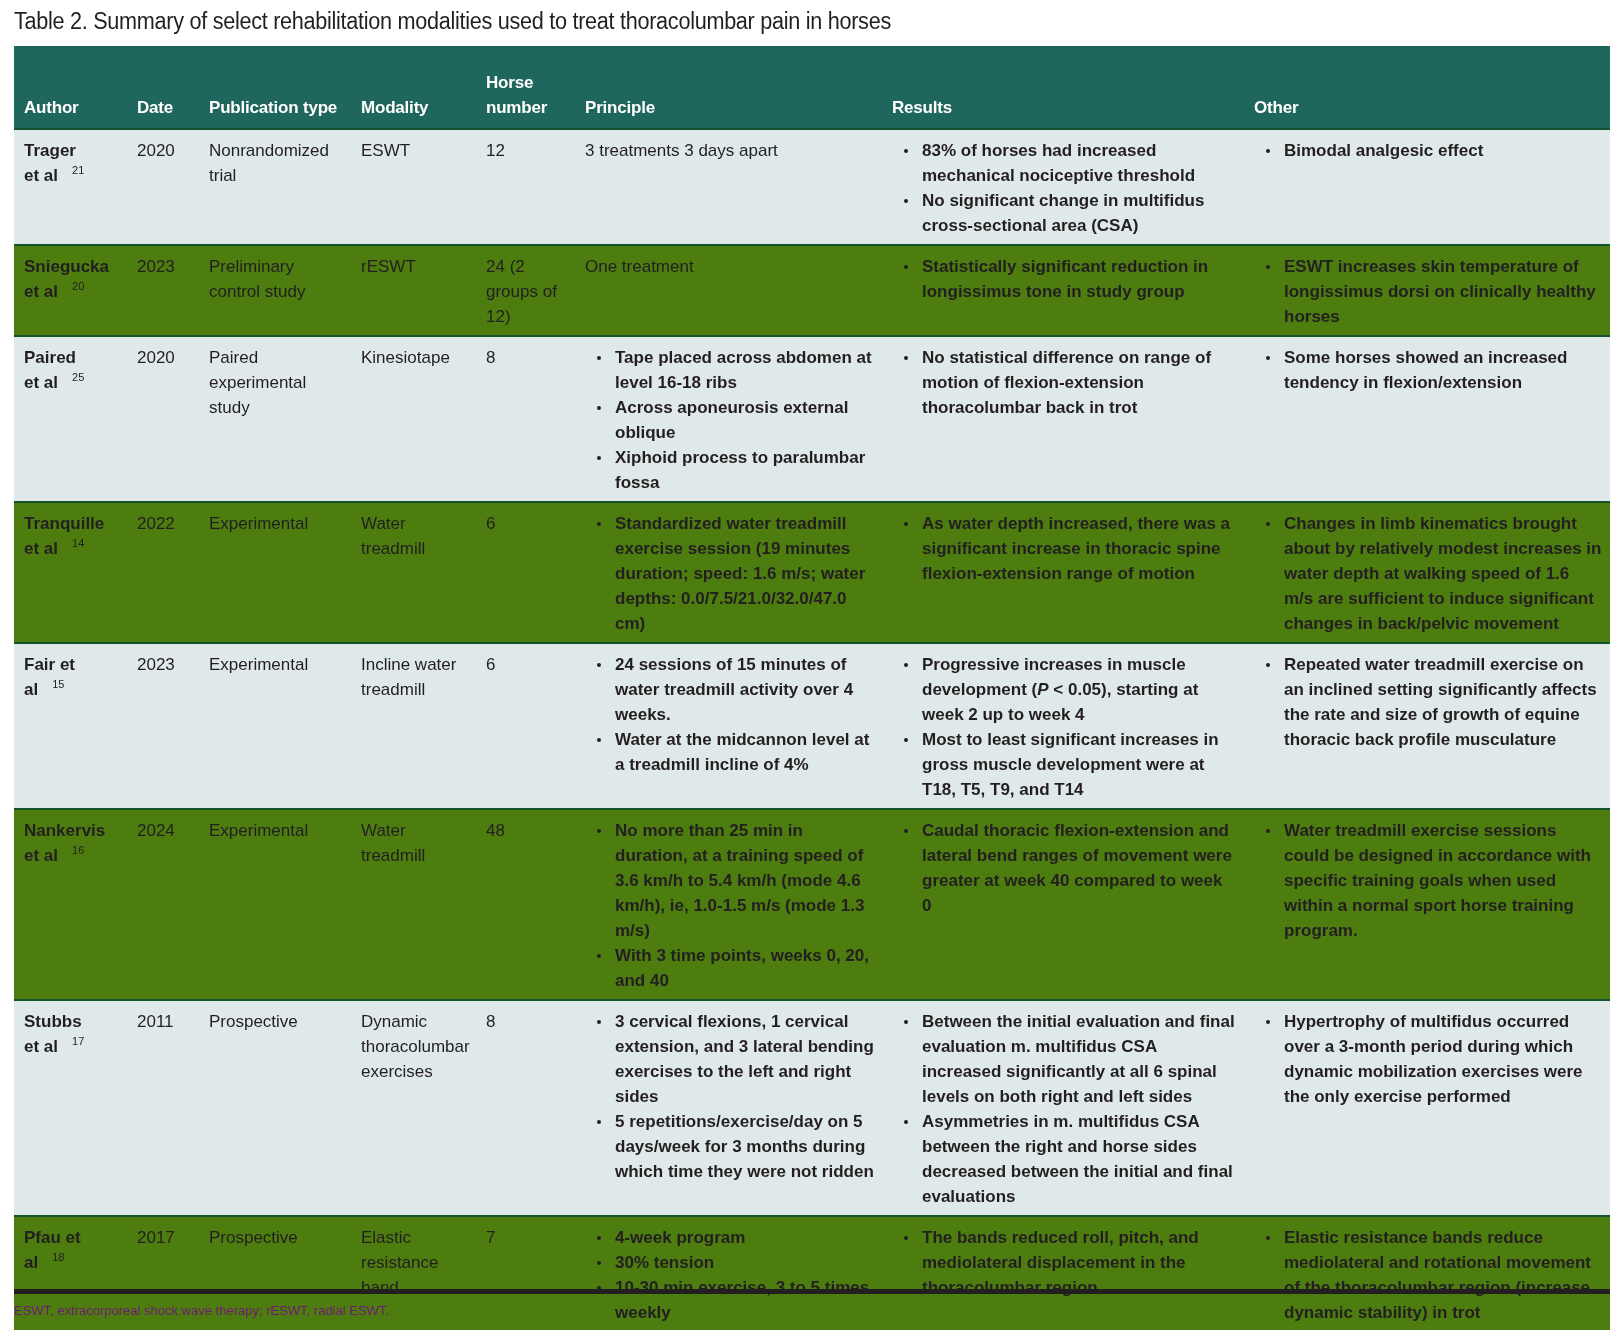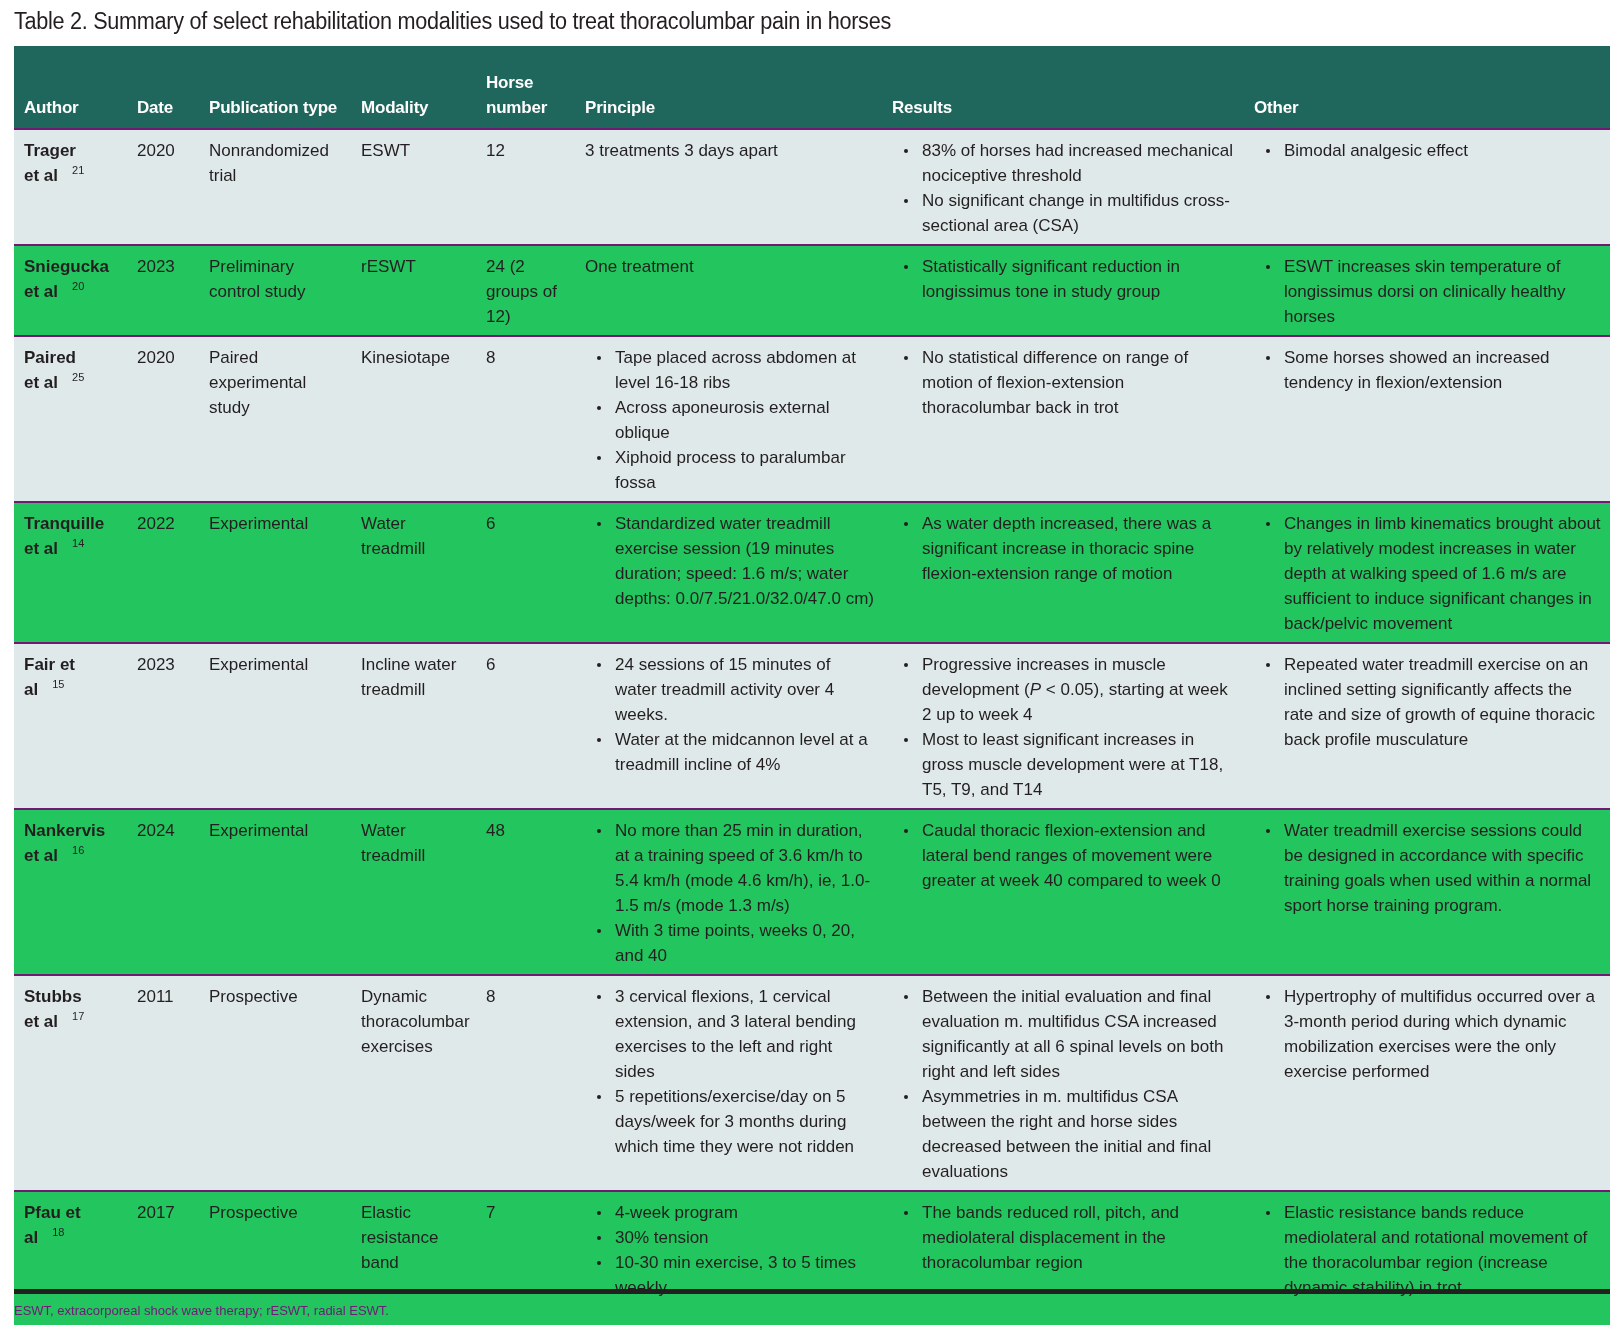--- a/index.html
+++ b/index.html
@@ -17,30 +17,30 @@
   .tbl-wrap { position: absolute; left: 14px; top: 46px; width: 1596px; }
   table { border-collapse: collapse; width: 1596px; table-layout: fixed; }
   thead tr { background: #1f665c; }
   th {
     color: #ffffff; font-weight: bold; text-align: left;
     font-size: 17px; line-height: 25px; vertical-align: bottom;
     padding: 4px 8px 8px 10px; letter-spacing: -0.2px;
   }
   th.c-horse { padding-top: 24px; }
   tbody tr.shade { background: #e0e9ea; }
-  tbody tr.plain { background: #22c55e; }
-  tbody tr { border-top: 2px solid #701a75; }
+  tbody tr.plain { background: #4d7c0f; }
+  tbody tr { border-top: 2px solid #14532d; }
   td {
     vertical-align: top; font-size: 17px; line-height: 25px;
     padding: 8px 8px 6px 10px; color: #231f20;
   }
   td.author { font-weight: bold; }
   td.author sup { font-weight: normal; font-size: 11px; vertical-align: 7px; line-height: 0; padding-left: 14px; }
   ul.bullets { margin: 0; padding: 0; list-style: none; }
-  ul.bullets li { position: relative; padding-left: 30px; }
+  ul.bullets li { position: relative; padding-left: 30px; font-weight: bold; }
   ul.bullets li::before {
     content: ""; position: absolute; left: 12px; top: 11px;
     width: 4px; height: 4px; border-radius: 50%; background: #231f20;
   }
   .bottom-rule {
     position: absolute; left: 14px; top: 1289px; width: 1596px; height: 5px;
     background: #231f20;
   }
   .footnote {
     position: absolute; left: 14px; top: 1303px; font-size: 13px; color: #701a75;

